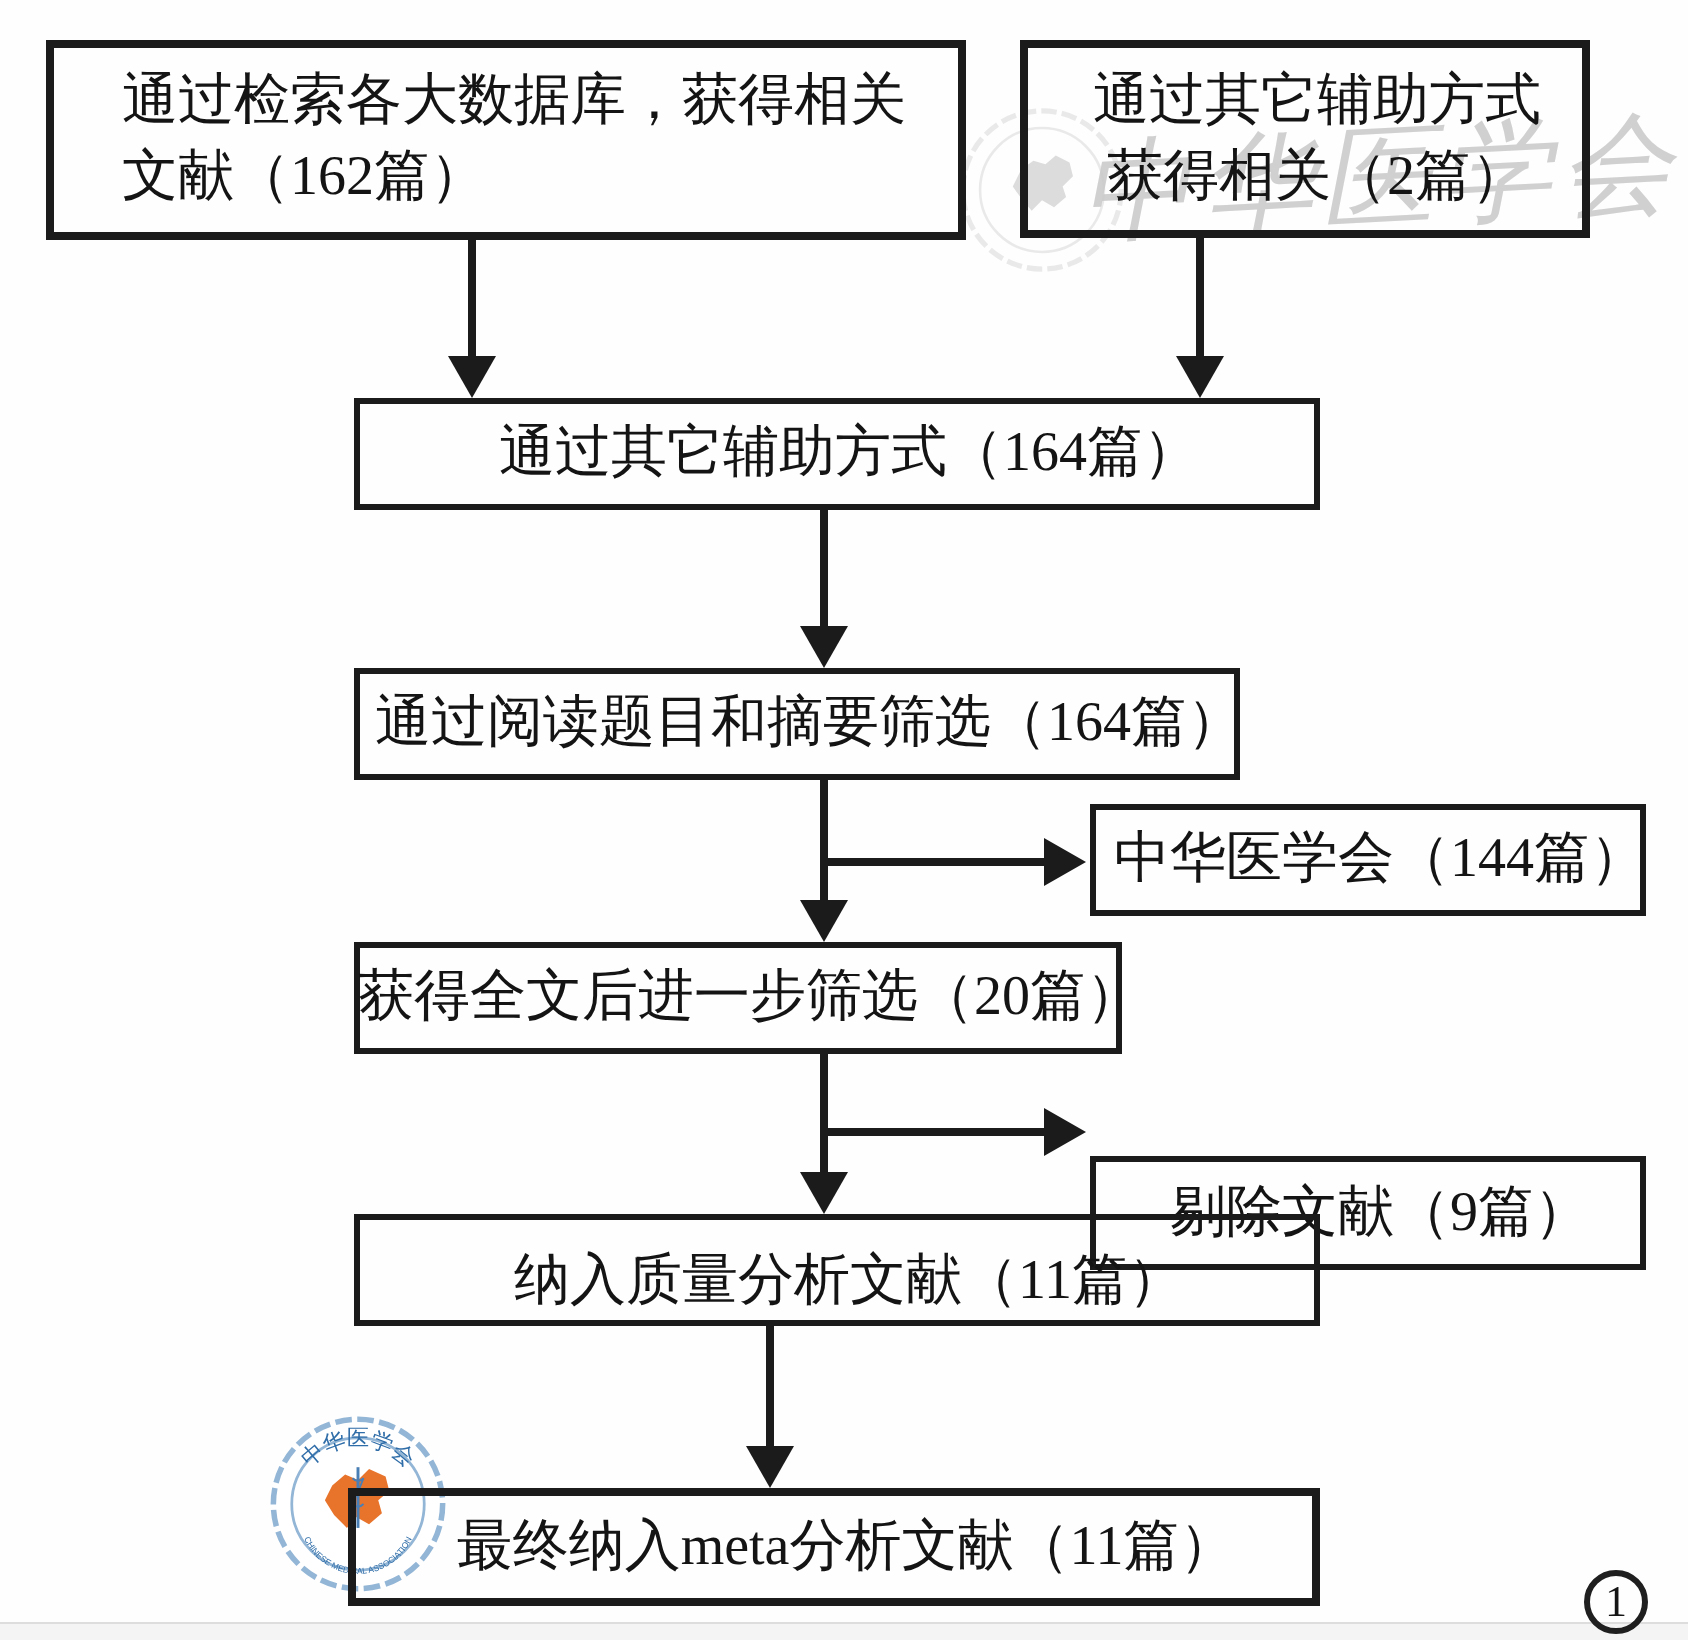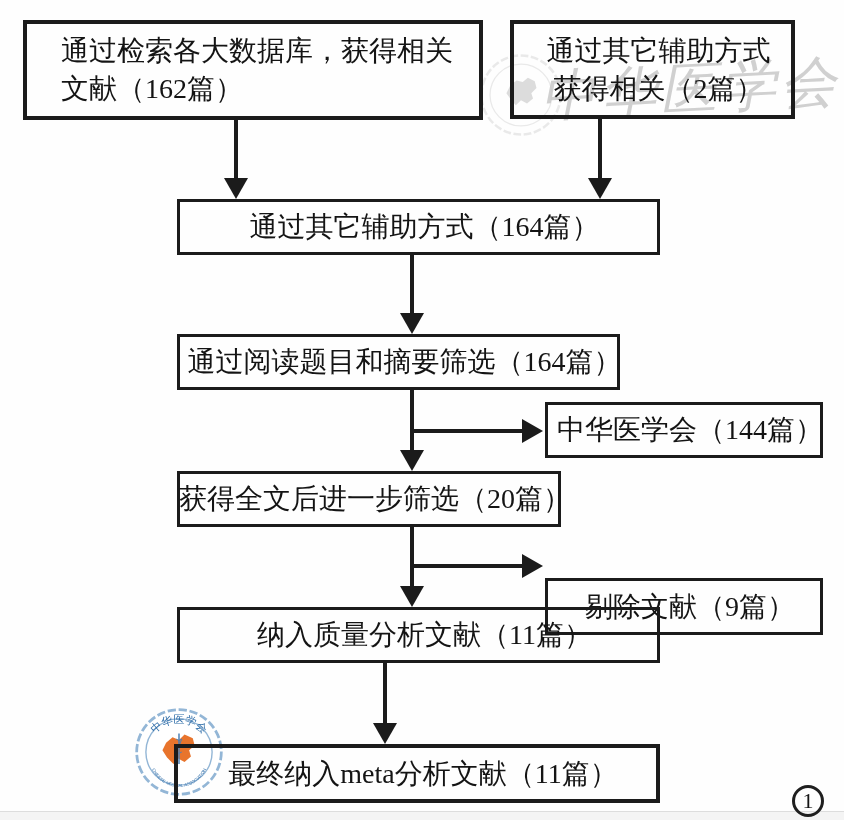--- a/index.html
+++ b/index.html
@@ -103,21 +103,21 @@
 
   <div class="line-v" style="left:410px;top:527px;height:59px;"></div>
   <div class="head-down" style="left:400px;top:586px;"></div>
   <div class="line-h" style="left:410px;top:564px;width:112px;"></div>
   <div class="head-right" style="left:522px;top:554px;"></div>
 
   <div class="box" style="left:545px;top:539px;width:278px;height:57px;margin-top:39px;">
     <span>剔除文献（9篇）</span>
   </div>
 
-  <div class="box" style="left:177px;top:607px;width:483px;height:56px;">
+  <div class="box" style="left:177px;top:607px;width:483px;height:56px;align-items:flex-end;">
     <span>纳入质量分析文献（11篇）</span>
   </div>
 
   <div class="line-v" style="left:383px;top:663px;height:60px;"></div>
   <div class="head-down" style="left:373px;top:723px;"></div>
 
   <svg class="cma-logo" viewBox="0 0 100 100">
     <circle cx="50" cy="50" r="46" fill="#ffffff" stroke="#93b6d6" stroke-width="3" stroke-dasharray="9 3"></circle>
     <circle cx="50" cy="50" r="36" fill="#ffffff" stroke="#93b6d6" stroke-width="1.5"></circle>
     <defs>

